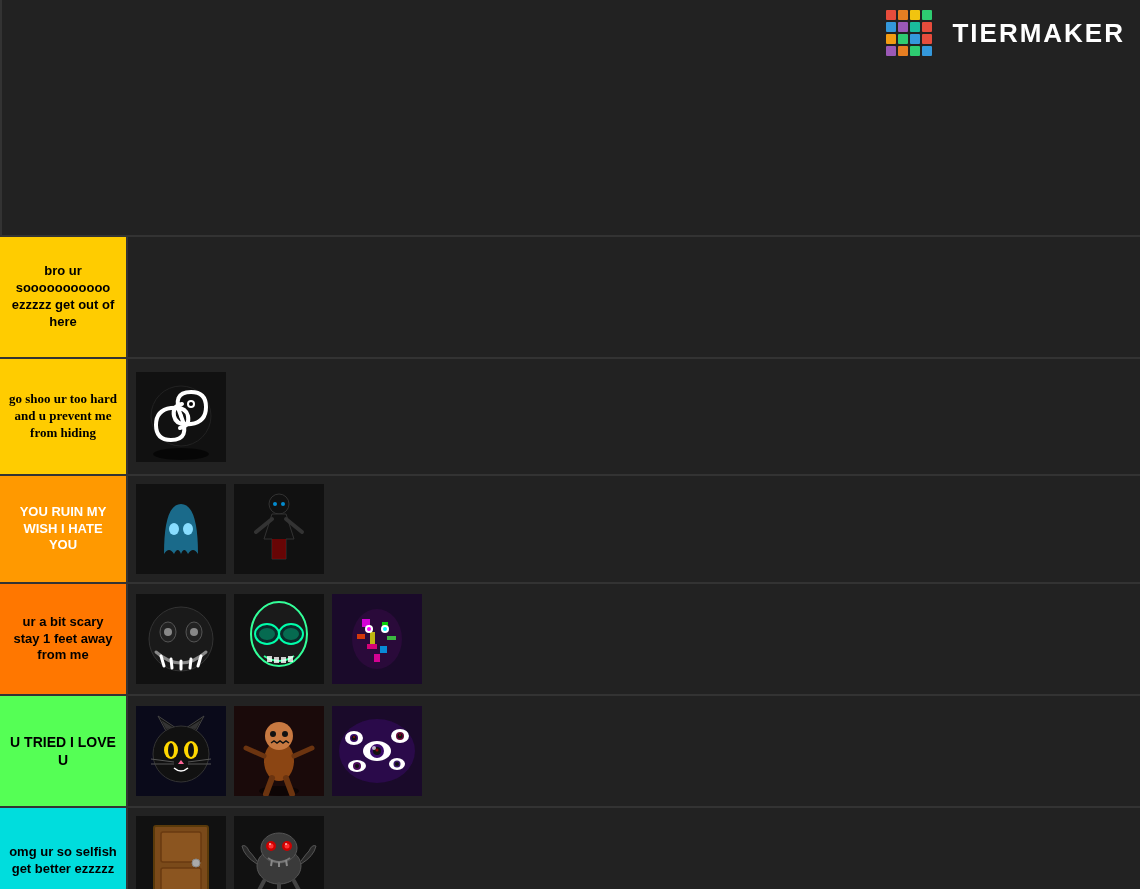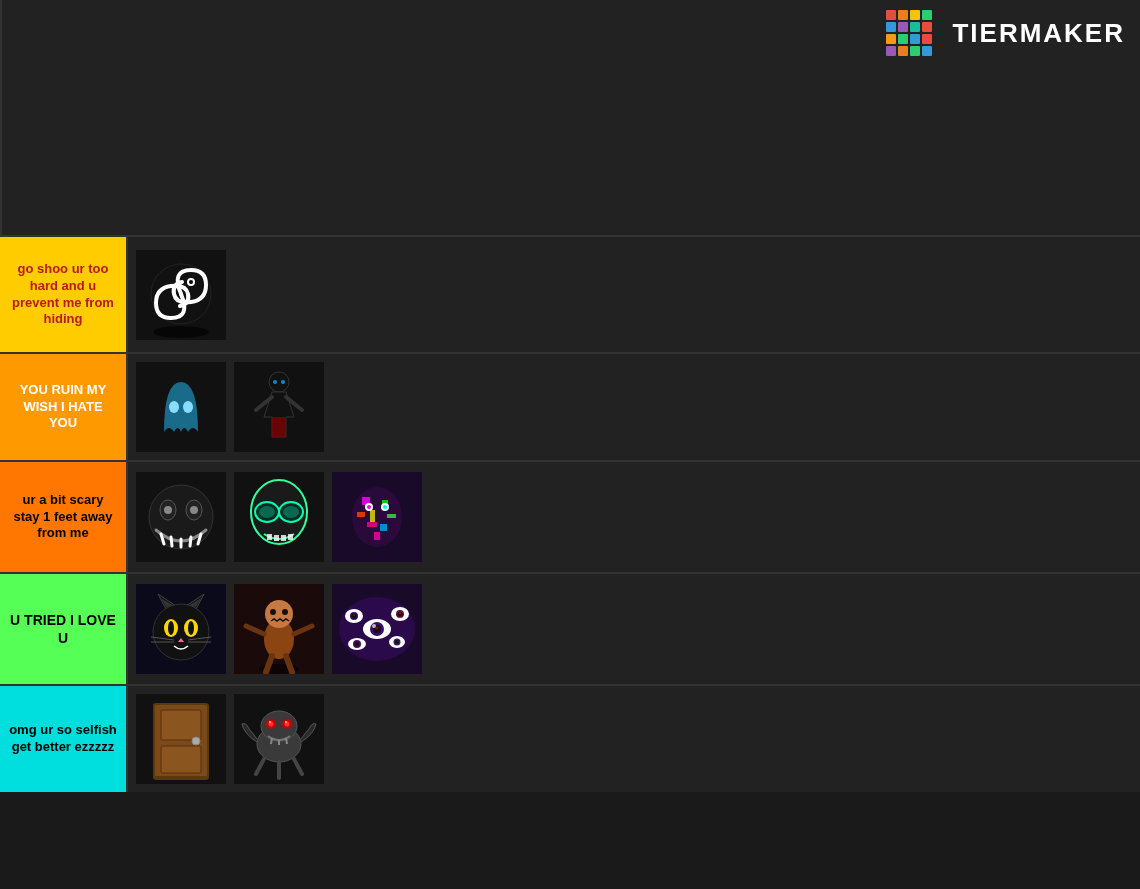--- a/index.html
+++ b/index.html
@@ -85,21 +85,21 @@
     }
 
     
     .row1-label { background: #ff6b6b; color: white; min-height: 240px; }
     .row1 { min-height: 240px; }
 
     
     .row2-label { background: #ffcc00; color: black; min-height: 120px; }
 
     
-    .row3-label { background: #ffcc00; color: #b91c1c; min-height: 110px; }
+    .row3-label { background: #ffcc00; color: #000000; min-height: 110px; font-family: Liberation Serif, serif; }
 
     
     .row4-label { background: #ff9900; color: white; min-height: 100px; }
 
     
     .row5-label { background: #ff6600; color: black; min-height: 110px; }
 
     
     .row6-label { background: #66ff66; color: black; min-height: 110px; }
 
@@ -150,20 +150,27 @@
       <div class="logo-cell" style="background:#3498db;"></div>
     </div>
     <div class="logo-text">TiERMAKER</div>
   </div>
 
   <div class="tier-row row1" style="min-height:235px;">
     <div class="tier-content" style="min-height:235px;">
     </div>
   </div>
 
+  <div class="tier-row" style="min-height:120px;">
+    <div class="tier-label row2-label" style="min-height:120px; font-size:13px;">
+      <span>bro ur sooooooooooo ezzzzz get out of here</span>
+    </div>
+    <div class="tier-content" style="min-height:120px;">
+    </div>
+  </div>
 
   <div class="tier-row" style="min-height:115px;">
     <div class="tier-label row3-label" style="min-height:115px; font-size:13px;">
       <span>go shoo ur too hard and u prevent me from hiding</span>
     </div>
     <div class="tier-content" style="min-height:115px;">
 
       <div class="tier-img-wrap">
         <svg class="svg-art" viewBox="0 0 90 90">
           <rect width="90" height="90" fill="#111"></rect>

